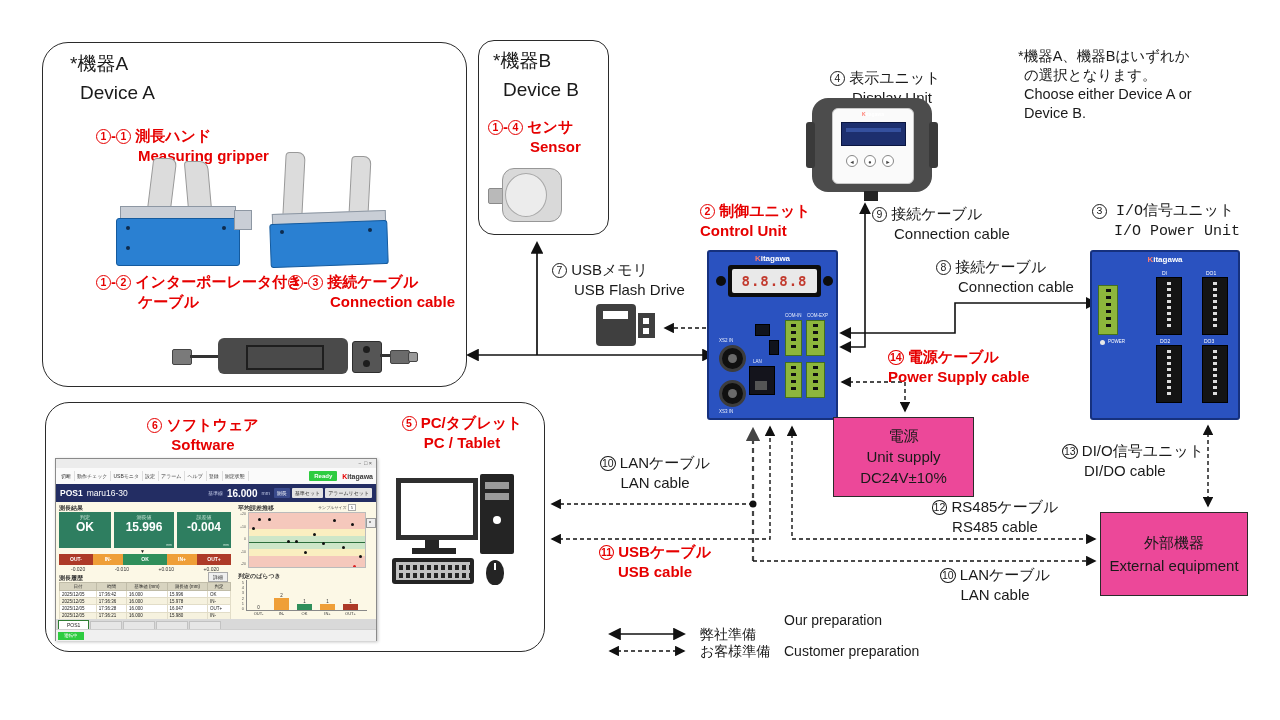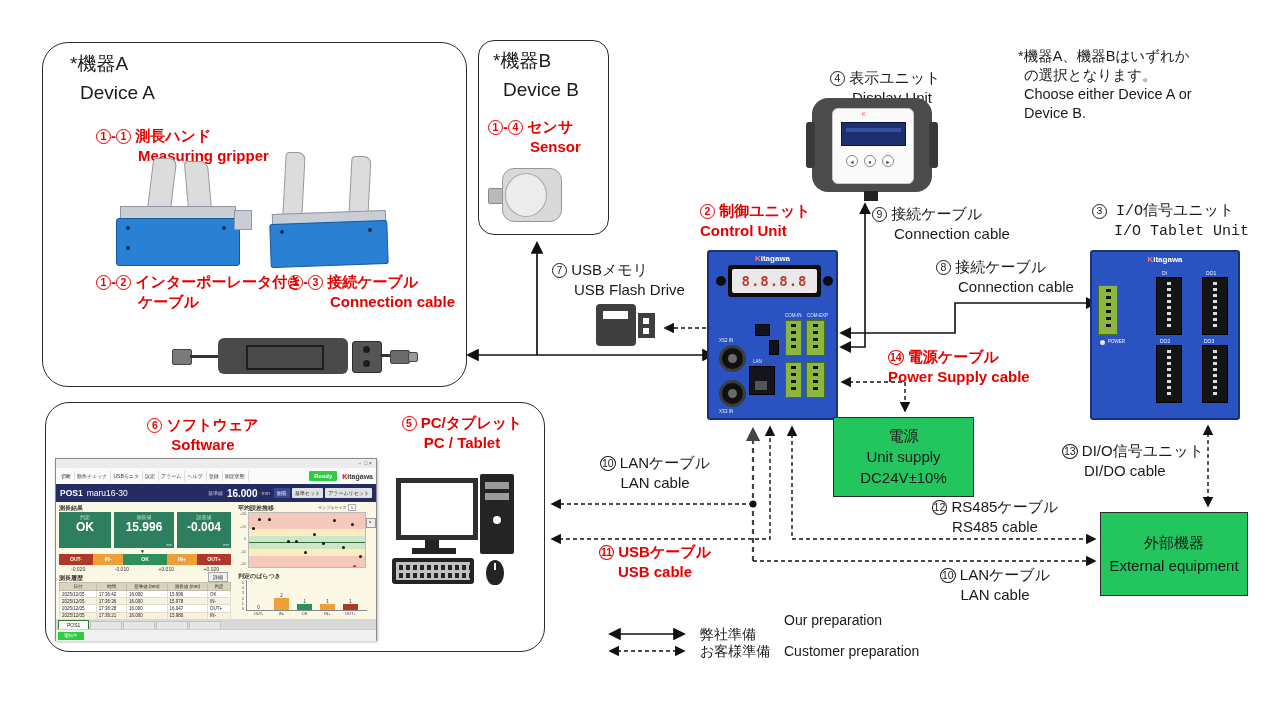--- a/index.html
+++ b/index.html
@@ -11,21 +11,21 @@
   .lbl{position:absolute;font-size:15px;line-height:1.32;white-space:nowrap;color:#1a1a1a;}
   .lbl .en{padding-left:22px;}
   .lbl.ctr{text-align:center;}
   .red{color:#e60000;font-weight:bold;}
   .cn{display:inline-block;min-width:15px;height:15px;line-height:13.5px;border:1.3px solid currentColor;
       border-radius:50%;font-size:10.5px;text-align:center;box-sizing:border-box;vertical-align:1.5px;padding:0 1px;font-weight:normal;}
   .red .cn{font-weight:bold;}
   .note{position:absolute;font-size:14.5px;line-height:1.33;}
   
   .rbox{position:absolute;border:1.7px solid #2b2b2b;border-radius:26px;background:#fff;}
-  .sqbox{position:absolute;border:1.7px solid #2b2b2b;background:#22c55e;text-align:center;font-size:15px;line-height:21px;}
+  .sqbox{position:absolute;border:1.7px solid #2b2b2b;background:#ec4899;text-align:center;font-size:15px;line-height:21px;}
   .title2{position:absolute;font-size:19px;line-height:1.5;}
   .title2 .en{padding-left:10px;}
   
   .unit{position:absolute;background:#2a52c0;border:2px solid #16317e;border-radius:3px;box-sizing:border-box;}
   .brand-w{color:#fff;font-size:8px;font-weight:bold;text-align:center;}
   .brand-w::first-letter{color:#ff7a6e;}
   .seg-bezel{position:absolute;background:#0d0d0d;border-radius:3px;}
   .seg-inner{position:absolute;left:4px;top:4px;right:4px;bottom:4px;background:#e9e9e9;border-radius:2px;
              display:flex;align-items:center;justify-content:center;
              font-family:"DejaVu Sans Mono","Liberation Mono",monospace;font-weight:bold;color:#c23a2e;font-size:14px;letter-spacing:1px;}
@@ -324,21 +324,21 @@
   <div class="abs" style="left:596px;top:302px;width:62px;height:44px;">
     <div class="usbbody" style="left:0;top:2px;width:40px;height:42px;"></div>
     <div class="usbslot" style="left:7px;top:9px;width:25px;height:8px;"></div>
     <div class="usbplug" style="left:42px;top:11px;width:17px;height:25px;"></div>
     <div class="usbpin" style="left:47px;top:16px;"></div>
     <div class="usbpin" style="left:47px;top:26px;"></div>
   </div>
 
   <div class="lbl" style="left:1092px;top:202px;font-family:Liberation Mono, monospace;">
     <div><span class="cn">3</span> <span>I/O信号ユニット</span></div>
-    <div class="en">I/O Tablet Unit</div>
+    <div class="en">I/O Power Unit</div>
   </div>
   <div class="unit" style="left:1090px;top:250px;width:150px;height:170px;">
     <div class="brand-w" style="margin-top:3px;">Kitagawa</div>
     <div class="term" style="left:6px;top:33px;width:18px;height:48px;"></div>
     <div style="position:absolute;left:8px;top:88px;width:5px;height:5px;border-radius:50%;background:#e8e8e8;"></div>
     <div class="iolabel" style="left:16px;top:87px;font-size:4.5px;">POWER</div>
     <div class="iolabel" style="left:70px;top:18px;">DI</div>
     <div class="ioconn" style="left:64px;top:25px;width:24px;height:56px;"></div>
     <div class="iolabel" style="left:114px;top:18px;">DO1</div>
     <div class="ioconn" style="left:110px;top:25px;width:24px;height:56px;"></div>

